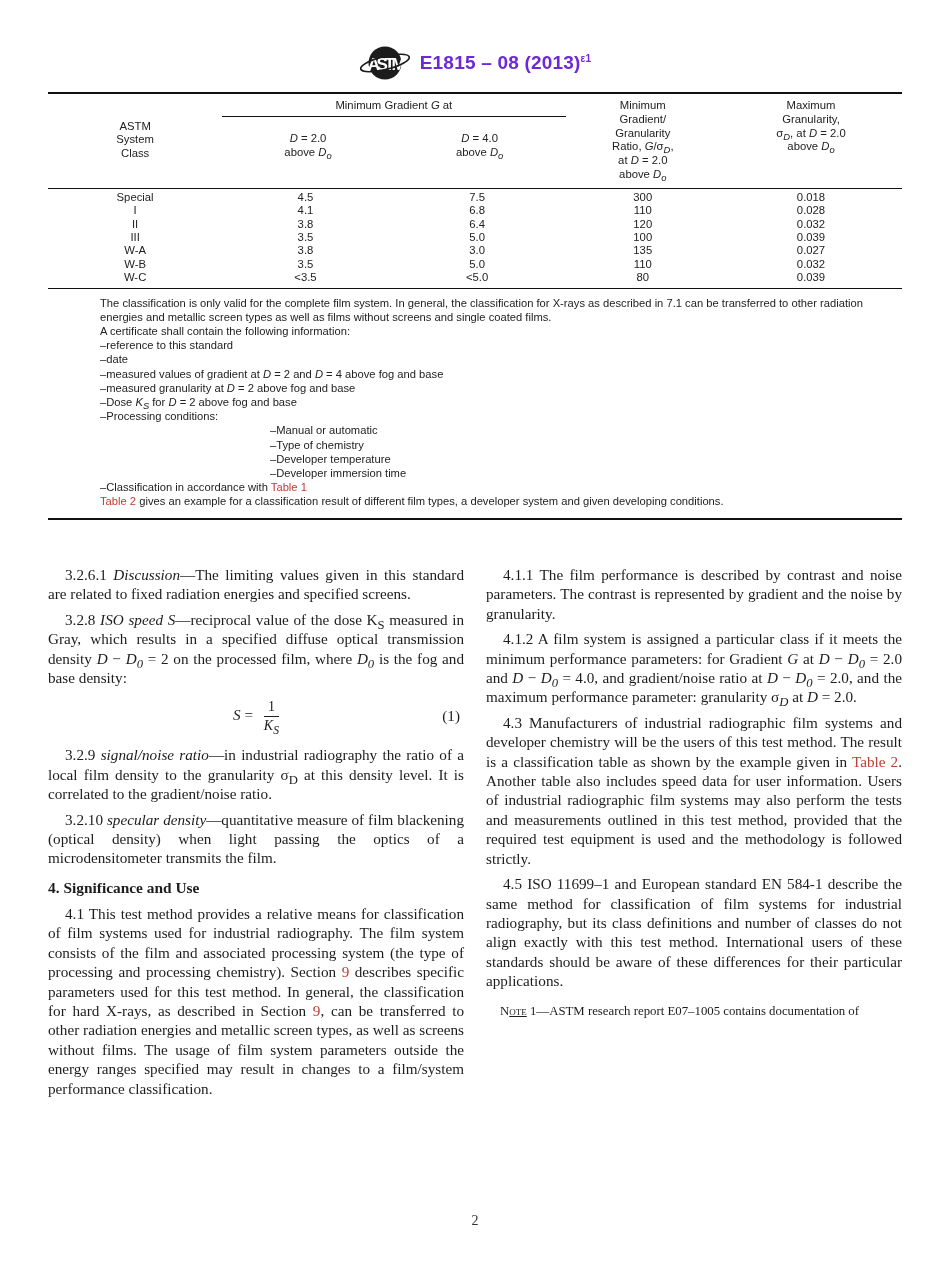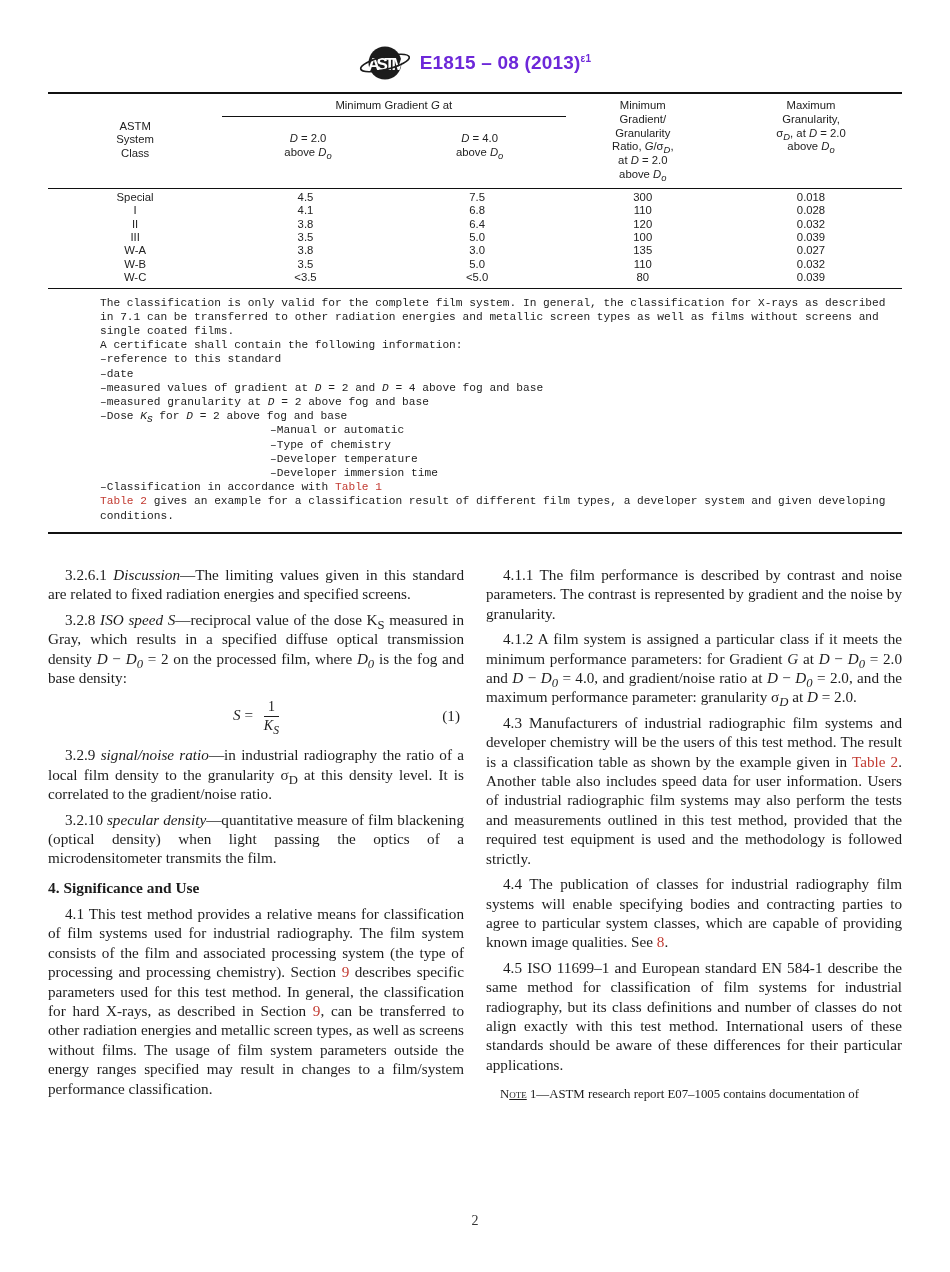--- a/index.html
+++ b/index.html
@@ -56,21 +56,21 @@
   .tbl-cell.c3 { width: 20.7%; }
   .tbl-cell.c4 { width: 18.1%; }
   .tbl-cell.c5 { width: 21.3%; }
 
   .footnotes {
     padding: 7px 0 9px 52px;
     font-size: 11.2px; line-height: 14.2px;
     border-bottom: 2px solid #111;
     color: #222;
   }
-  .fn-line { margin: 0; font-family: Liberation Mono, monospace; }
+  .fn-line { margin: 0; }
   .fn-line.indent1 { margin-left: 170px; }
 
   
   .columns {
     position: absolute; top: 565px; left: 48px; width: 854px;
     display: flex; gap: 22px;
   }
   .textcol { flex: 1 1 0; }
   .body-p {
     font-size: 15.2px; line-height: 19.4px;
@@ -190,20 +190,21 @@
       </div>
 
     <div class="footnotes" id="footnotes">
         <div class="fn-line">The classification is only valid for the complete film system. In general, the classification for X-rays as described in 7.1 can be transferred to other radiation energies and metallic screen types as well as films without screens and single coated films.</div>
         <div class="fn-line">A certificate shall contain the following information:</div>
         <div class="fn-line">–reference to this standard</div>
         <div class="fn-line">–date</div>
         <div class="fn-line">–measured values of gradient at <i>D</i> = 2 and <i>D</i> = 4 above fog and base</div>
         <div class="fn-line">–measured granularity at <i>D</i> = 2 above fog and base</div>
         <div class="fn-line">–Dose <i>K<sub>S</sub></i> for <i>D</i> = 2 above fog and base</div>
+        <div class="fn-line">–Processing conditions:</div>
         <div class="fn-line indent1">–Manual or automatic</div>
         <div class="fn-line indent1">–Type of chemistry</div>
         <div class="fn-line indent1">–Developer temperature</div>
         <div class="fn-line indent1">–Developer immersion time</div>
         <div class="fn-line">–Classification in accordance with <span class="ref">Table 1</span></div>
         <div class="fn-line"><span class="ref">Table 2</span> gives an example for a classification result of different film types, a developer system and given developing conditions.</div>
       </div>
   </div>
 
   <div class="columns">
@@ -219,21 +220,20 @@
         </div>
         <p class="body-p">3.2.9 <i>signal/noise ratio</i>—in industrial radiography the ratio of a local film density to the granularity σ<sub>D</sub> at this density level. It is correlated to the gradient/noise ratio.</p>
         <p class="body-p">3.2.10 <i>specular density</i>—quantitative measure of film blackening (optical density) when light passing the optics of a microdensitometer transmits the film.</p>
         <h2 class="section-heading">4.  Significance and Use</h2>
         <p class="body-p">4.1 This test method provides a relative means for classification of film systems used for industrial radiography. The film system consists of the film and associated processing system (the type of processing and processing chemistry). Section <span class="ref">9</span> describes specific parameters used for this test method. In general, the classification for hard X-rays, as described in Section <span class="ref">9</span>, can be transferred to other radiation energies and metallic screen types, as well as screens without films. The usage of film system parameters outside the energy ranges specified may result in changes to a film/system performance classification.</p>
       </div>
     <div class="textcol" id="col-right">
         <p class="body-p">4.1.1 The film performance is described by contrast and noise parameters. The contrast is represented by gradient and the noise by granularity.</p>
         <p class="body-p">4.1.2 A film system is assigned a particular class if it meets the minimum performance parameters: for Gradient <i>G</i> at <i>D</i> − <i>D<sub>0</sub></i> = 2.0 and <i>D</i> − <i>D<sub>0</sub></i> = 4.0, and gradient/noise ratio at <i>D</i> − <i>D<sub>0</sub></i> = 2.0, and the maximum performance parameter: granularity σ<sub><i>D</i></sub> at <i>D</i> = 2.0.</p>
         <p class="body-p">4.3 Manufacturers of industrial radiographic film systems and developer chemistry will be the users of this test method. The result is a classification table as shown by the example given in <span class="ref">Table 2</span>. Another table also includes speed data for user information. Users of industrial radiographic film systems may also perform the tests and measurements outlined in this test method, provided that the required test equipment is used and the methodology is followed strictly.</p>
-        <p class="body-p">4.4 The publication of classes for industrial radiography film systems will enable specifying bodies and contracting parties to agree to particular system classes, which are capable of providing known image qualities. See <span class="ref">8</span>.</p>
         <p class="body-p">4.5 ISO 11699–1 and European standard EN 584-1 describe the same method for classification of film systems for industrial radiography, but its class definitions and number of classes do not align exactly with this test method. International users of these standards should be aware of these differences for their particular applications.</p>
         <p class="note-p">N<span class="smallcaps">ote</span> 1—ASTM research report E07–1005 contains documentation of</p>
       </div>
   </div>
 
   <div class="page-number">2</div>
 
 </div>
 
 </body></html>

